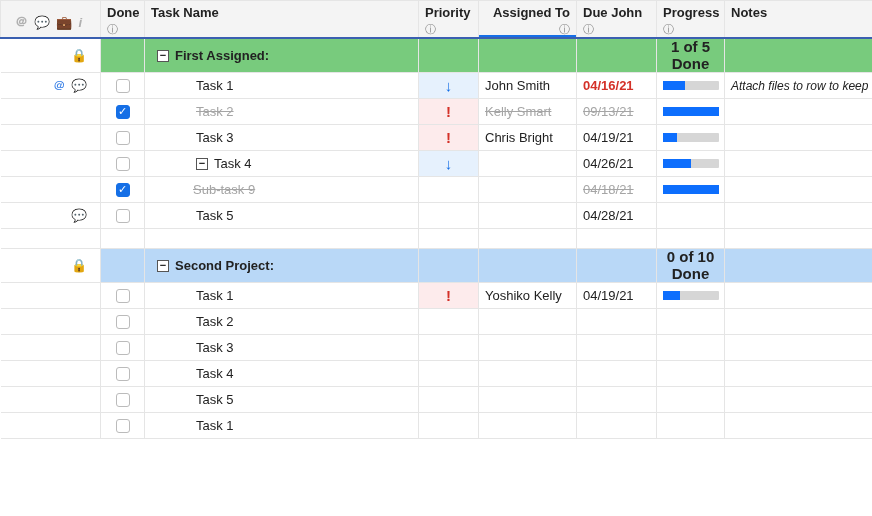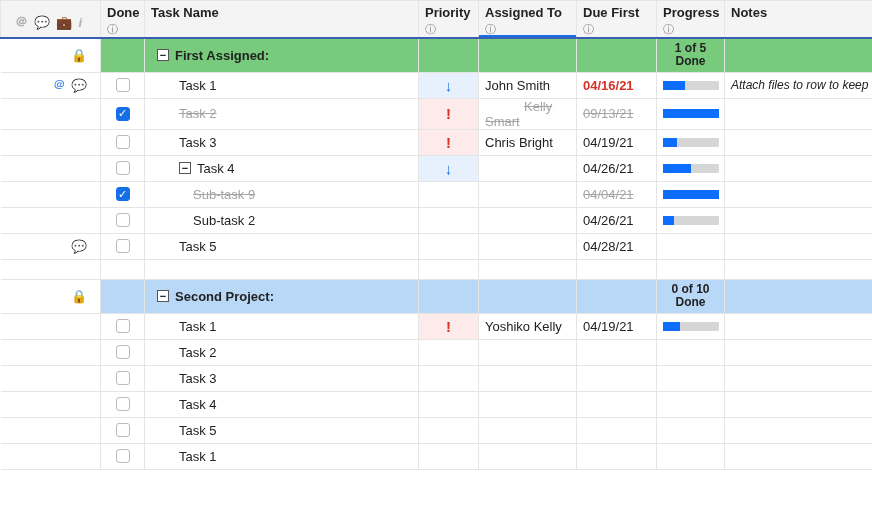--- a/index.html
+++ b/index.html
@@ -23,34 +23,34 @@
   .row-icons .ic { color:#2f7ae5; font-size:13px; }
   .lock { color:#2f7ae5; font-size:13px; }
   .cb { display:flex; justify-content:center; align-items:center; height:100%; }
   .checkbox { width:14px; height:14px; border:1px solid #bbb; border-radius:3px; background:#fff; display:flex; align-items:center; justify-content:center; }
   .checkbox.checked { background:#156fe6; border-color:#156fe6; }
   .checkbox.checked::after { content:"✓"; color:#fff; font-size:11px; line-height:1; }
   .group-row td { background:#78cb7d; font-weight:bold; height:34px;}
   .group-row.blue td { background:#b9d8f7; }
   .group-name { display:flex; align-items:center; gap:6px; padding-left:6px; }
   .collapse-btn { width:12px; height:12px; border:1px solid #555; background:#fff; display:flex; align-items:center; justify-content:center; font-size:11px; line-height:1; font-weight:bold;}
-  .indent1 { padding-left:34px; }
+  .indent1 { padding-left:51px; }
   .indent2 { padding-left:48px; }
   .task-name { display:flex; align-items:center; gap:6px; }
   .strike { text-decoration: line-through; color:#a5a5a5; }
   .prio-cell-blue { background:#e6f1fd; text-align:center; color:#156fe6; font-size:15px; }
   .prio-cell-red { background:#fdebec; text-align:center; color:#d43128; font-weight:bold; font-size:15px; }
   .due-overdue { color:#d43128; font-weight:bold;margin-top:43px; }
   .due-done { color:#a5a5a5; text-decoration:line-through; }
-  .assigned-done { color:#a5a5a5; text-decoration:line-through;margin-left:39px; }
+  .assigned-done { color:#a5a5a5; text-decoration:line-through; }
   .progress-bar { width:56px; height:9px; background:#d6d6d6; border-radius:1px; position:relative; }
   .progress-bar .fill { position:absolute; left:0; top:0; bottom:0; background:#0d6efd; }
-  .progress-text { font-size:12px; text-align:center; font-weight:bold; line-height:1.1; }
+  .progress-text { font-size:15px; text-align:center; font-weight:bold; line-height:1.1; }
   .notes { font-style: italic; font-size:12px; white-space:nowrap; overflow:hidden; }
-  .sel-underline { box-shadow: inset 0 -2px 0 #156fe6; }
+  .sel-underline { box-shadow: inset 0 -2px 0 #156fe6; text-align: right; }
   td.center { text-align:center; }
   thead tr { border-bottom: 2px solid #3a5fb0; }
   .spacer-row td { height:20px; background:#fff; }
 </style>
 </head>
 <body>
 
 <table>
   <colgroup>
     <col class="col-icons">
@@ -81,21 +81,21 @@
       </th>
       <th>
         <span>Priority</span>
         <span class="info">ⓘ</span>
       </th>
       <th class="sel-underline">
         <span>Assigned To</span>
         <span class="info">ⓘ</span>
       </th>
       <th>
-        <span>Due First</span>
+        <span>Due John</span>
         <span class="info">ⓘ</span>
       </th>
       <th>
         <span>Progress</span>
         <span class="info">ⓘ</span>
       </th>
       <th>
         <span>Notes</span>
       </th>
     </tr>
@@ -231,48 +231,24 @@
             <div class="checkbox checked"></div>
           </div>
         </td>
         <td class="indent2">
           <div class="task-name">
             <span class="strike">Sub-task 9</span>
           </div>
         </td>
         <td></td>
         <td><span class=""></span></td>
-        <td><span class="due-done">04/04/21</span></td>
+        <td><span class="due-done">04/18/21</span></td>
         <td>
           <div class="progress-bar">
             <div class="fill" style="width:100%"></div>
-          </div>
-        </td>
-        <td class="notes"></td>
-      </tr>
-      <tr>
-        <td style="border-left:none">
-          <div class="row-icons"></div>
-        </td>
-        <td>
-          <div class="cb">
-            <div class="checkbox"></div>
-          </div>
-        </td>
-        <td class="indent2">
-          <div class="task-name">
-            <span>Sub-task 2</span>
-          </div>
-        </td>
-        <td></td>
-        <td><span class=""></span></td>
-        <td><span class="">04/26/21</span></td>
-        <td>
-          <div class="progress-bar">
-            <div class="fill" style="width:20%"></div>
           </div>
         </td>
         <td class="notes"></td>
       </tr>
       <tr>
         <td style="border-left:none">
           <div class="row-icons">
             <span class="ic">💬</span>
           </div>
         </td>

